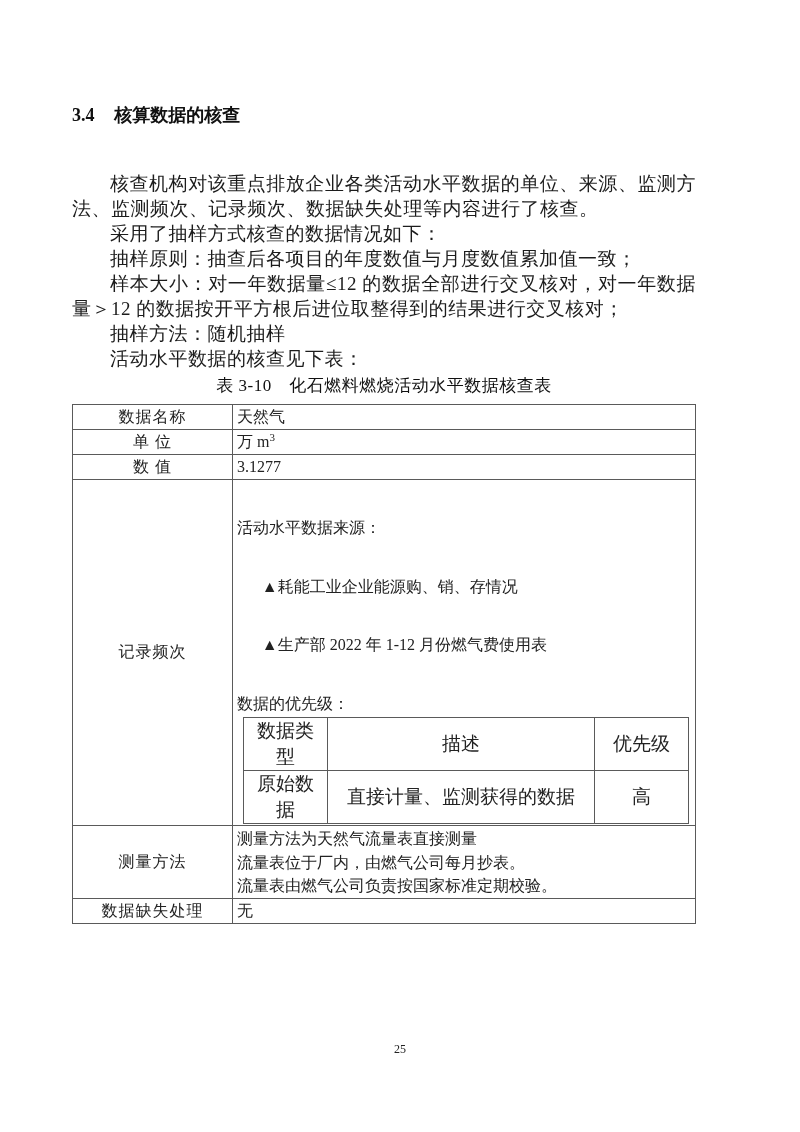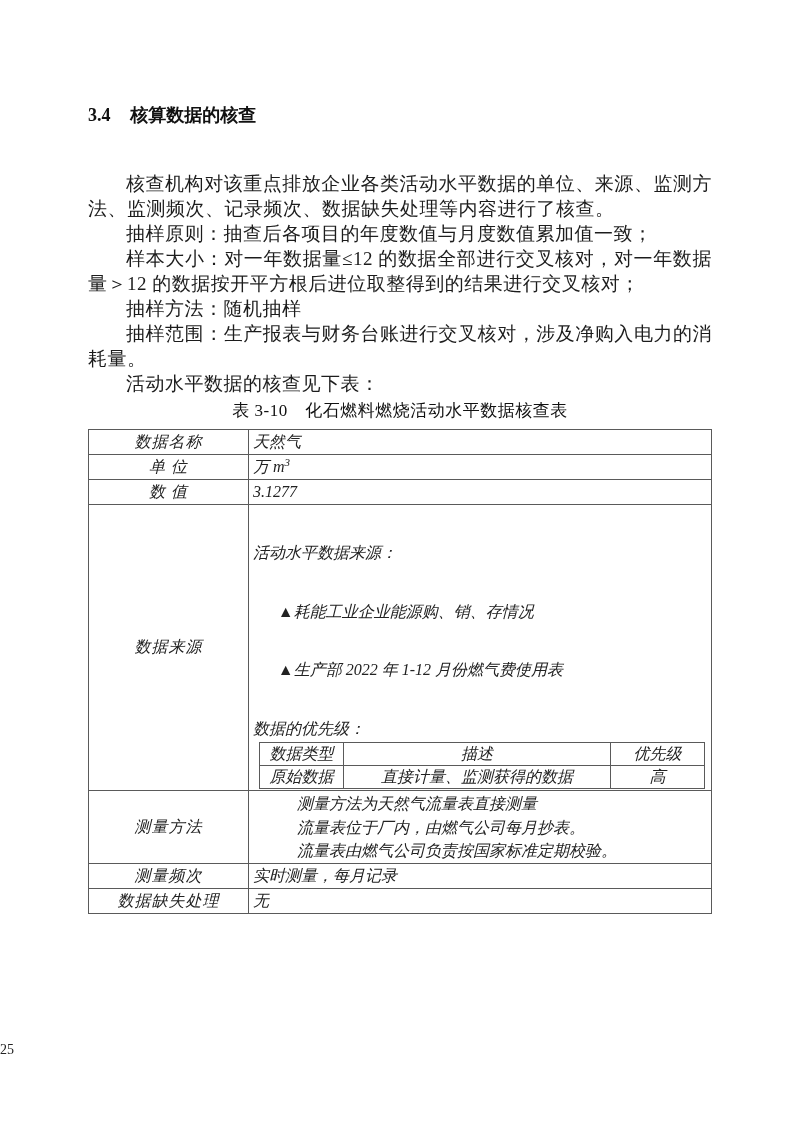--- a/index.html
+++ b/index.html
@@ -9,21 +9,21 @@
     width: 800px;
     height: 1132px;
     margin: 0 auto;
     background: #ffffff;
     font-family: "Liberation Serif", "DejaVu Serif", serif;
     color: #1c1c1c;
     overflow: hidden;
   }
   .content {
     position: absolute;
-    left: 88px;
+    left: 72px;
     top: 103px;
     width: 624px;
   }
   h1.sec, h2.subsec {
     font-size: 18px;
     line-height: 24px;
     font-weight: bold;
     color: #111111;
     margin: 0;
   }
@@ -45,21 +45,20 @@
     text-align: center;
     letter-spacing: 0.5px;
     color: #111111;
   }
   table.main-table {
     width: 624px;
     border-collapse: collapse;
     table-layout: fixed;
     font-size: 16px;
     color: #222222;
-    font-style: italic;
   }
   table.main-table td {
     border: 1px solid #5a5a5a;
     vertical-align: middle;
     padding: 1px 4px;
   }
   td.lbl {
     width: 160px;
     text-align: center;
     letter-spacing: 1px;
@@ -69,78 +68,78 @@
   td.val sup { font-size: 11px; }
   .cell-line { line-height: 22.5px; margin-top: 36px; }
   .cell-line.indent { padding-left: 1.55em; }
   td.val-multiline { padding-top: 2px; padding-bottom: 2px; }
   td.val-source { padding: 2px 4px 0 10px; vertical-align: top; }
   table.inner-table {
     border-collapse: collapse;
     width: calc(100% - 8px);
     margin: 2px 0 0 6px;
     table-layout: fixed;
-    font-size: 16px;
+    font-size: 19px;
   }
   table.inner-table td {
     border: 1px solid #5a5a5a;
     height: 23px;
     padding: 0 5px;
   }
   table.inner-table col.c1 { width: 84px; }
   table.inner-table col.c3 { width: 94px; }
   td.ct { text-align: center; }
   td.cl { text-align: center; }
-  .ml { line-height: 23.3px; margin-left: 44px; }
+  .ml { line-height: 23.3px; }
   .page-footer {
     position: absolute;
     top: 1042px;
     left: 0;
     width: 100%;
-    text-align: left;
-    font-size: 14px;
+    text-align: center;
+    font-size: 12px;
     color: #222222;
   }
 </style>
 </head>
 <body>
 
 <div class="page">
   <div class="content">
 
     <h1 class="sec">
       <span class="hnum">3.4</span><span>核算数据的核查</span>
     </h1>
 
 
     <p class="body-p">核查机构对该重点排放企业各类活动水平数据的单位、来源、监测方法、监测频次、记录频次、数据缺失处理等内容进行了核查。</p>
+    <p class="body-p">采用了抽样方式核查的数据情况如下：</p>
     <p class="body-p">抽样原则：抽查后各项目的年度数值与月度数值累加值一致；</p>
     <p class="body-p">样本大小：对一年数据量≤12 的数据全部进行交叉核对，对一年数据量＞12 的数据按开平方根后进位取整得到的结果进行交叉核对；</p>
     <p class="body-p">抽样方法：随机抽样</p>
-    <p class="body-p">抽样范围：生产报表与财务台账进行交叉核对，涉及净购入电力的消耗量。</p>
     <p class="body-p">活动水平数据的核查见下表：</p>
 
     <div class="tbl-caption">表 3-10　化石燃料燃烧活动水平数据核查表</div>
 
     <table class="main-table">
       <tbody>
         <tr class="r-s">
           <td class="lbl">数据名称</td>
           <td class="val">天然气</td>
         </tr>
         <tr class="r-s">
           <td class="lbl">单 位</td>
           <td class="val"><span>万 m</span><sup>3</sup></td>
         </tr>
         <tr class="r-s">
           <td class="lbl">数 值</td>
           <td class="val">3.1277</td>
         </tr>
         <tr>
-          <td class="lbl">数据来源</td>
+          <td class="lbl">记录频次</td>
           <td class="val val-source">
             <div class="cell-line">活动水平数据来源：</div>
             <div class="cell-line indent">▲耗能工业企业能源购、销、存情况</div>
             <div class="cell-line indent">▲生产部 2022 年 1-12 月份燃气费使用表</div>
             <div class="cell-line">数据的优先级：</div>
             <table class="inner-table">
               <colgroup>
                   <col class="c1">
                   <col class="c2">
                   <col class="c3">
@@ -162,24 +161,20 @@
         </tr>
         <tr>
           <td class="lbl">测量方法</td>
           <td class="val val-multiline">
             <div class="ml">测量方法为天然气流量表直接测量</div>
             <div class="ml">流量表位于厂内，由燃气公司每月抄表。</div>
             <div class="ml">流量表由燃气公司负责按国家标准定期校验。</div>
           </td>
         </tr>
         <tr class="r-s">
-          <td class="lbl">测量频次</td>
-          <td class="val">实时测量，每月记录</td>
-        </tr>
-        <tr class="r-s">
           <td class="lbl">数据缺失处理</td>
           <td class="val">无</td>
         </tr>
       </tbody>
     </table>
 
   </div>
 
   <div class="page-footer">25</div>
 </div>

